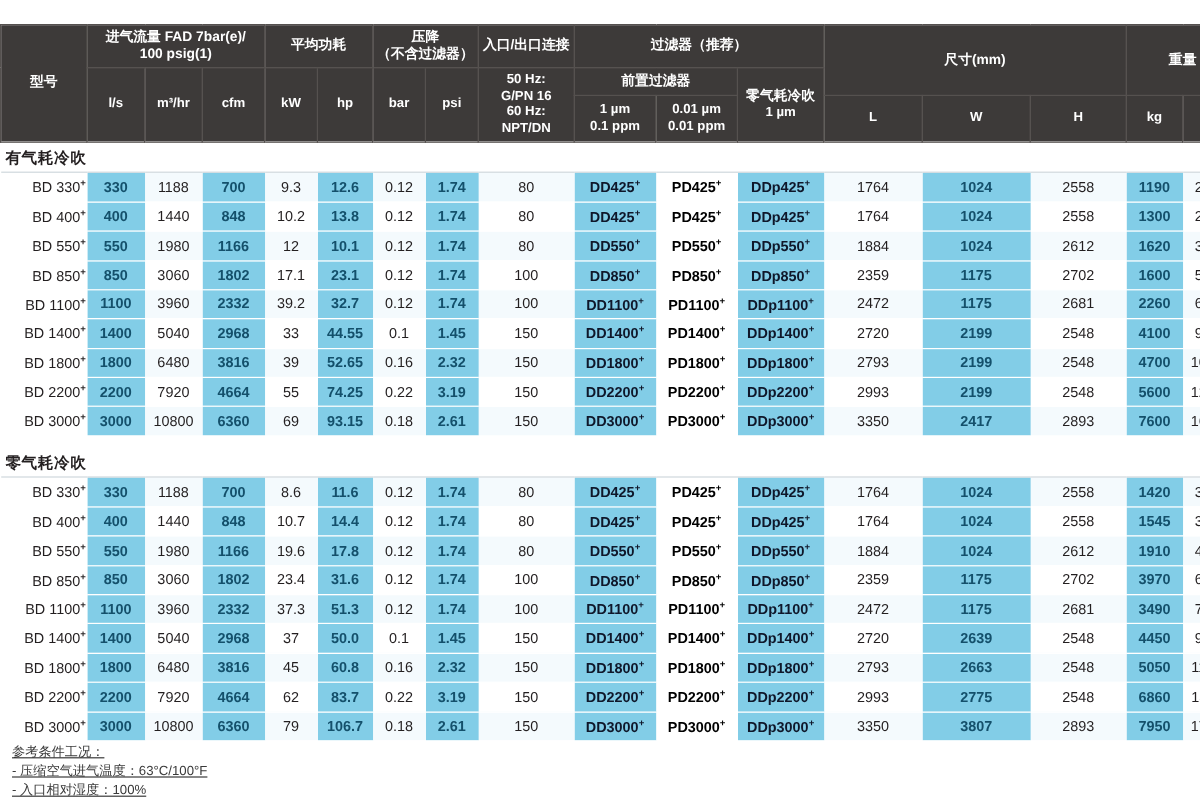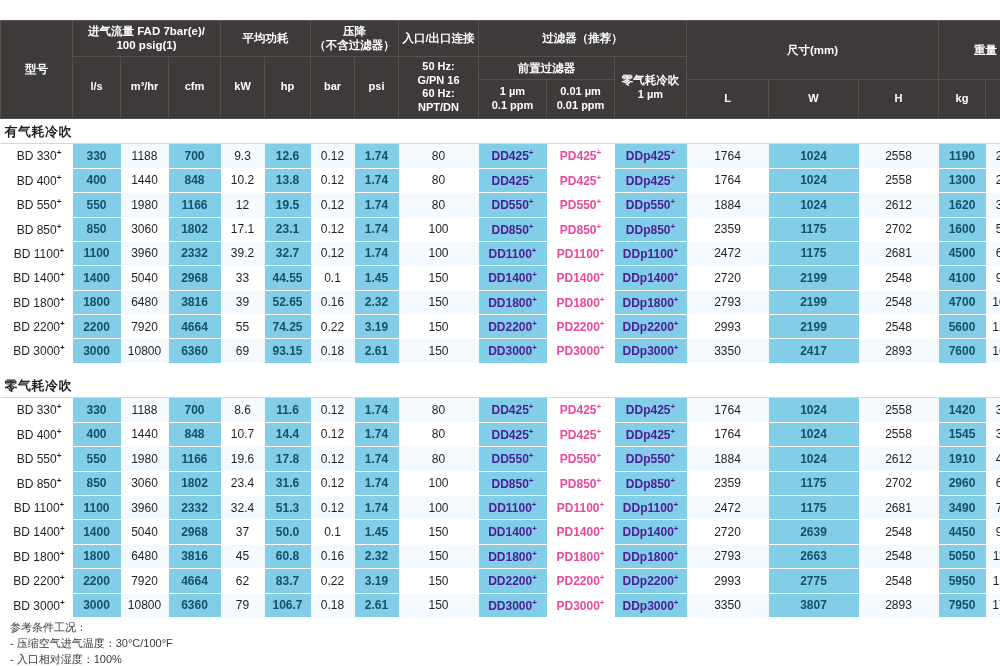--- a/index.html
+++ b/index.html
@@ -55,48 +55,48 @@
     padding:4px 1px;
     border-top:1px solid #ffffff;
     border-bottom:1px solid #ffffff;
     background:#f4fafd;
     color:#231f20;
     line-height:1.2;
     white-space:nowrap;
   }
   tbody tr.alt td{background:#ffffff;}
   td.model{
-    text-align:center;
+    text-align:right;
     padding-left:6px;
     font-size:12px;
     font-weight:normal;
     background:#ffffff;
   }
   tbody tr.alt td.model{background:#ffffff;margin-top:25px;}
   td.hl{
     background:#82cde7;
     color:#14506b;
     font-weight:bold;
   }
   tbody tr.alt td.hl{background:#82cde7;}
-  td.filt{font-weight:bold;color:#4c1d95;}
-  td.filt.plainfilt{background:#ffffff;color:#ec4899;}
+  td.filt{font-weight:bold;color:#0f172a;}
+  td.filt.plainfilt{background:#ffffff;color:#000000;}
   tbody tr.alt td.filt.plainfilt{background:#ffffff;}
   sup.plus{font-size:8px;vertical-align:super;font-weight:bold;}
 
   
   .notes{
     position:absolute;
     left:10px;
     top:600px;
     font-size:11px;
     color:#3a3a3a;
     line-height:1.45;
   }
-  .notes div{white-space:nowrap;}
+  .notes div{white-space:nowrap;text-decoration:underline;}
 
   col.c-model{width:72px;}
   col.c-num{width:48px;}
   col.c-cfm{width:52px;}
   col.c-kw{width:44px;}
   col.c-hp{width:46px;}
   col.c-bar{width:44px;}
   col.c-psi{width:44px;}
   col.c-conn{width:80px;}
   col.c-f1{width:68px;}
@@ -231,21 +231,21 @@
           <td class="">2558</td>
           <td class="hl">1300</td>
           <td class="">2886</td>
         </tr>
         <tr>
           <td class="model">BD 550<sup class="plus">+</sup></td>
           <td class="hl">550</td>
           <td class="">1980</td>
           <td class="hl">1166</td>
           <td class="">12</td>
-          <td class="hl">19.5</td>
+          <td class="hl">10.1</td>
           <td class="">0.12</td>
           <td class="hl">1.74</td>
           <td class="">80</td>
           <td class="hl filt">DD550<sup class="plus">+</sup></td>
           <td class="filt plainfilt">PD550<sup class="plus">+</sup></td>
           <td class="hl filt">DDp550<sup class="plus">+</sup></td>
           <td class="">1884</td>
           <td class="hl">1024</td>
           <td class="">2612</td>
           <td class="hl">1620</td>
@@ -279,21 +279,21 @@
           <td class="hl">32.7</td>
           <td class="">0.12</td>
           <td class="hl">1.74</td>
           <td class="">100</td>
           <td class="hl filt">DD1100<sup class="plus">+</sup></td>
           <td class="filt plainfilt">PD1100<sup class="plus">+</sup></td>
           <td class="hl filt">DDp1100<sup class="plus">+</sup></td>
           <td class="">2472</td>
           <td class="hl">1175</td>
           <td class="">2681</td>
-          <td class="hl">4500</td>
+          <td class="hl">2260</td>
           <td class="">6750</td>
         </tr>
         <tr class="alt">
           <td class="model">BD 1400<sup class="plus">+</sup></td>
           <td class="hl">1400</td>
           <td class="">5040</td>
           <td class="hl">2968</td>
           <td class="">33</td>
           <td class="hl">44.55</td>
           <td class="">0.1</td>
@@ -437,29 +437,29 @@
           <td class="hl">31.6</td>
           <td class="">0.12</td>
           <td class="hl">1.74</td>
           <td class="">100</td>
           <td class="hl filt">DD850<sup class="plus">+</sup></td>
           <td class="filt plainfilt">PD850<sup class="plus">+</sup></td>
           <td class="hl filt">DDp850<sup class="plus">+</sup></td>
           <td class="">2359</td>
           <td class="hl">1175</td>
           <td class="">2702</td>
-          <td class="hl">2960</td>
+          <td class="hl">3970</td>
           <td class="">6572</td>
         </tr>
         <tr>
           <td class="model">BD 1100<sup class="plus">+</sup></td>
           <td class="hl">1100</td>
           <td class="">3960</td>
           <td class="hl">2332</td>
-          <td class="">32.4</td>
+          <td class="">37.3</td>
           <td class="hl">51.3</td>
           <td class="">0.12</td>
           <td class="hl">1.74</td>
           <td class="">100</td>
           <td class="hl filt">DD1100<sup class="plus">+</sup></td>
           <td class="filt plainfilt">PD1100<sup class="plus">+</sup></td>
           <td class="hl filt">DDp1100<sup class="plus">+</sup></td>
           <td class="">2472</td>
           <td class="hl">1175</td>
           <td class="">2681</td>
@@ -513,21 +513,21 @@
           <td class="hl">83.7</td>
           <td class="">0.22</td>
           <td class="hl">3.19</td>
           <td class="">150</td>
           <td class="hl filt">DD2200<sup class="plus">+</sup></td>
           <td class="filt plainfilt">PD2200<sup class="plus">+</sup></td>
           <td class="hl filt">DDp2200<sup class="plus">+</sup></td>
           <td class="">2993</td>
           <td class="hl">2775</td>
           <td class="">2548</td>
-          <td class="hl">5950</td>
+          <td class="hl">6860</td>
           <td class="">13211</td>
         </tr>
         <tr>
           <td class="model">BD 3000<sup class="plus">+</sup></td>
           <td class="hl">3000</td>
           <td class="">10800</td>
           <td class="hl">6360</td>
           <td class="">79</td>
           <td class="hl">106.7</td>
           <td class="">0.18</td>
@@ -540,18 +540,18 @@
           <td class="hl">3807</td>
           <td class="">2893</td>
           <td class="hl">7950</td>
           <td class="">17651</td>
         </tr>
       </tbody>
   </table>
 
   <div class="notes">
     <div>参考条件工况：</div>
-    <div>- 压缩空气进气温度：30°C/100°F</div>
+    <div>- 压缩空气进气温度：63°C/100°F</div>
     <div>- 入口相对湿度：100%</div>
 
   </div>
 
 </div>
 
 </body></html>

